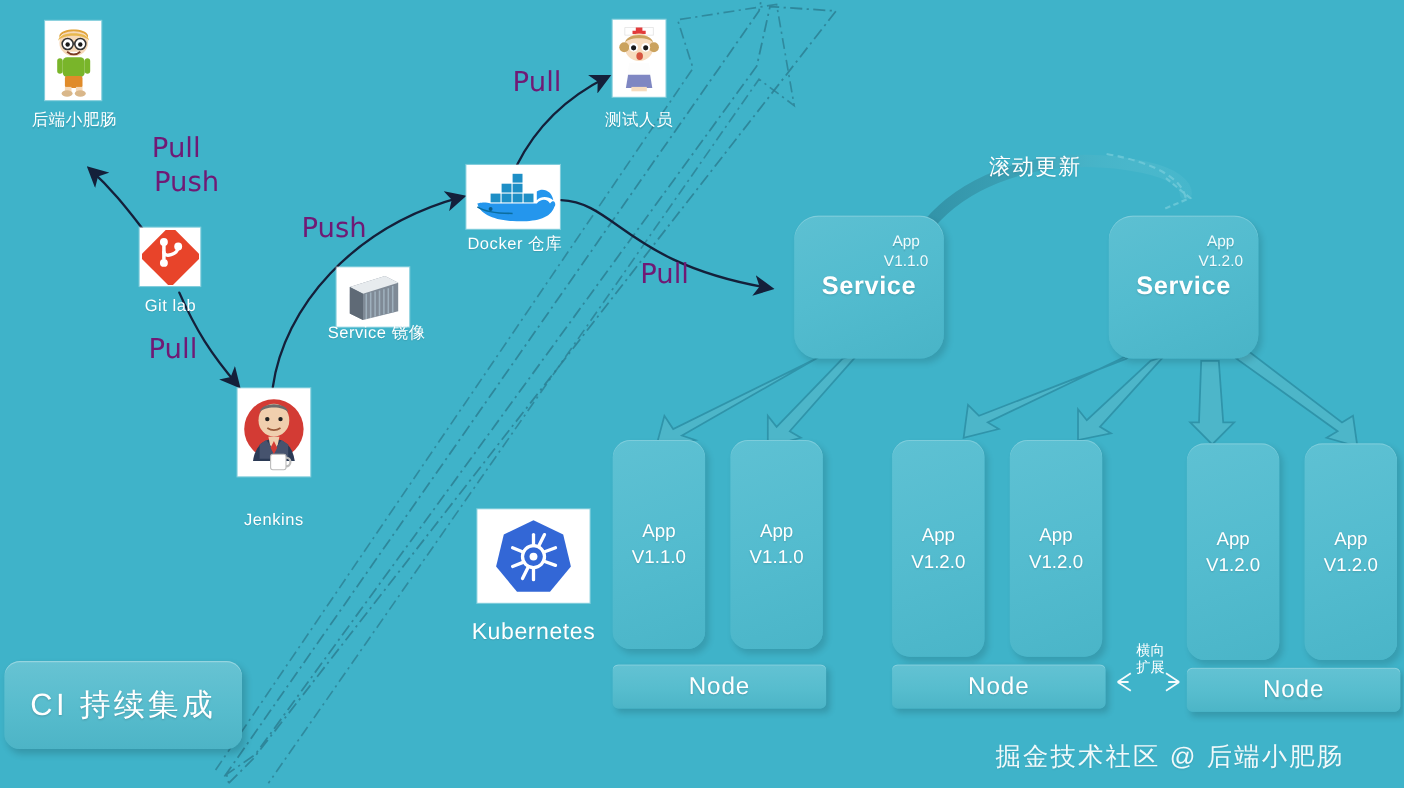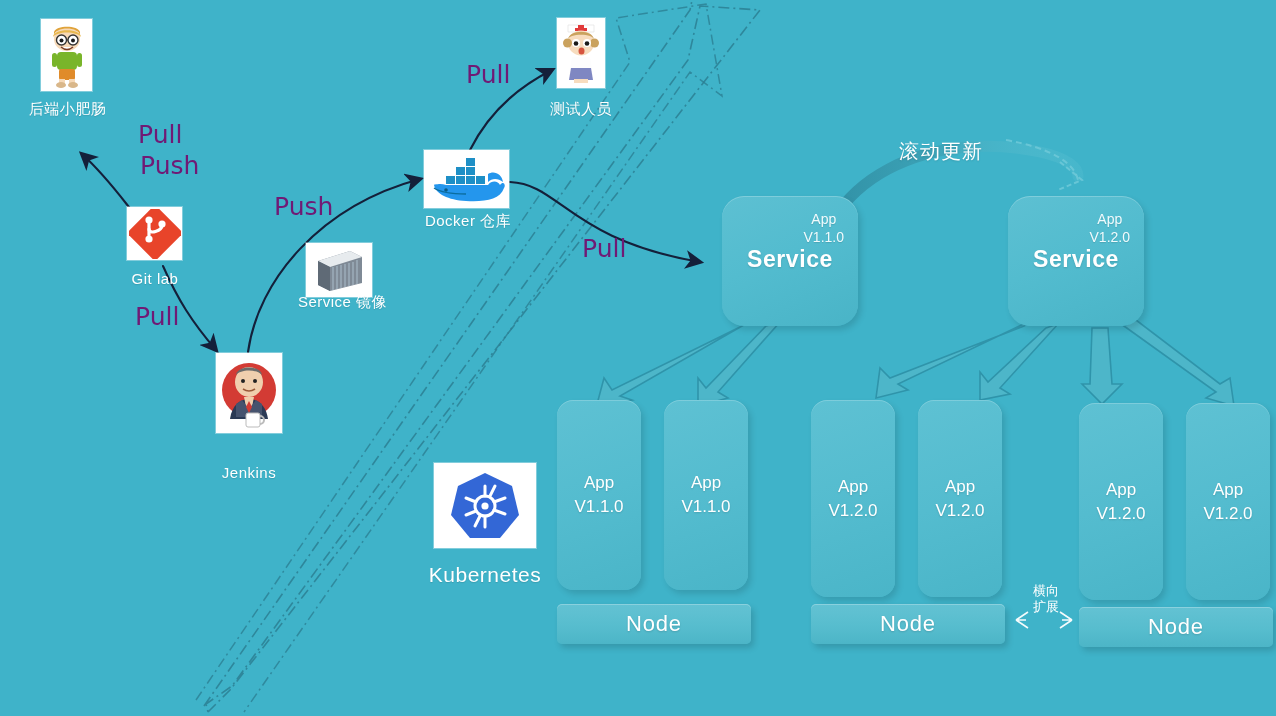--- a/index.html
+++ b/index.html
@@ -147,20 +147,23 @@
       <path d="M1124,326 L1136,320 L1220,384 L1230,378 L1234,406 L1206,398 L1216,392 Z"></path>
     </g>
 
     <g fill="none" stroke="#ffffff" stroke-width="1.6" opacity=".95">
       <path d="M1016,620 L1028,612 M1016,620 L1028,628 M1016,620 L1026,620"></path>
       <path d="M1072,620 L1060,612 M1072,620 L1060,628 M1072,620 L1062,620"></path>
     </g>
   </svg>
 
 
+  <div class="plate" style="left:4px;top:601px;width:216px;height:80px;font-size:28px;">
+    <span>CI 持续集成</span>
+  </div>
 
   <div class="icon-tile" style="left:41px;top:19px;width:51px;height:72px;">
     <svg width="46" height="68" viewBox="0 0 46 68" aria-hidden="true">
       <ellipse cx="23" cy="18" rx="13" ry="12" fill="#f6d9b8"></ellipse>
       <path d="M10,15 C10,5 36,5 36,15 L36,11 C34,4 12,4 10,11 Z" fill="#e0a33a"></path>
       <path d="M9,16 C9,7 37,7 37,16 C33,10 13,10 9,16Z" fill="#e8b84f"></path>
       <circle cx="17.5" cy="19" r="5" fill="#fff" stroke="#333" stroke-width="1.4"></circle>
       <circle cx="29" cy="19" r="5" fill="#fff" stroke="#333" stroke-width="1.4"></circle>
       <circle cx="17.5" cy="19.5" r="2" fill="#1a1a1a"></circle>
       <circle cx="29" cy="19.5" r="2" fill="#1a1a1a"></circle>
@@ -378,14 +381,17 @@
   <div class="node" style="left:557px;top:604px;width:194px;height:40px;">
     <span>Node</span>
   </div>
   <div class="node" style="left:811px;top:604px;width:194px;height:40px;">
     <span>Node</span>
   </div>
   <div class="node" style="left:1079px;top:607px;width:194px;height:40px;">
     <span>Node</span>
   </div>
 
+  <div class="watermark" style="left:905px;top:672px;">
+    <span>掘金技术社区 @ 后端小肥肠</span>
+  </div>
 
 </div>
 
 </body></html>

